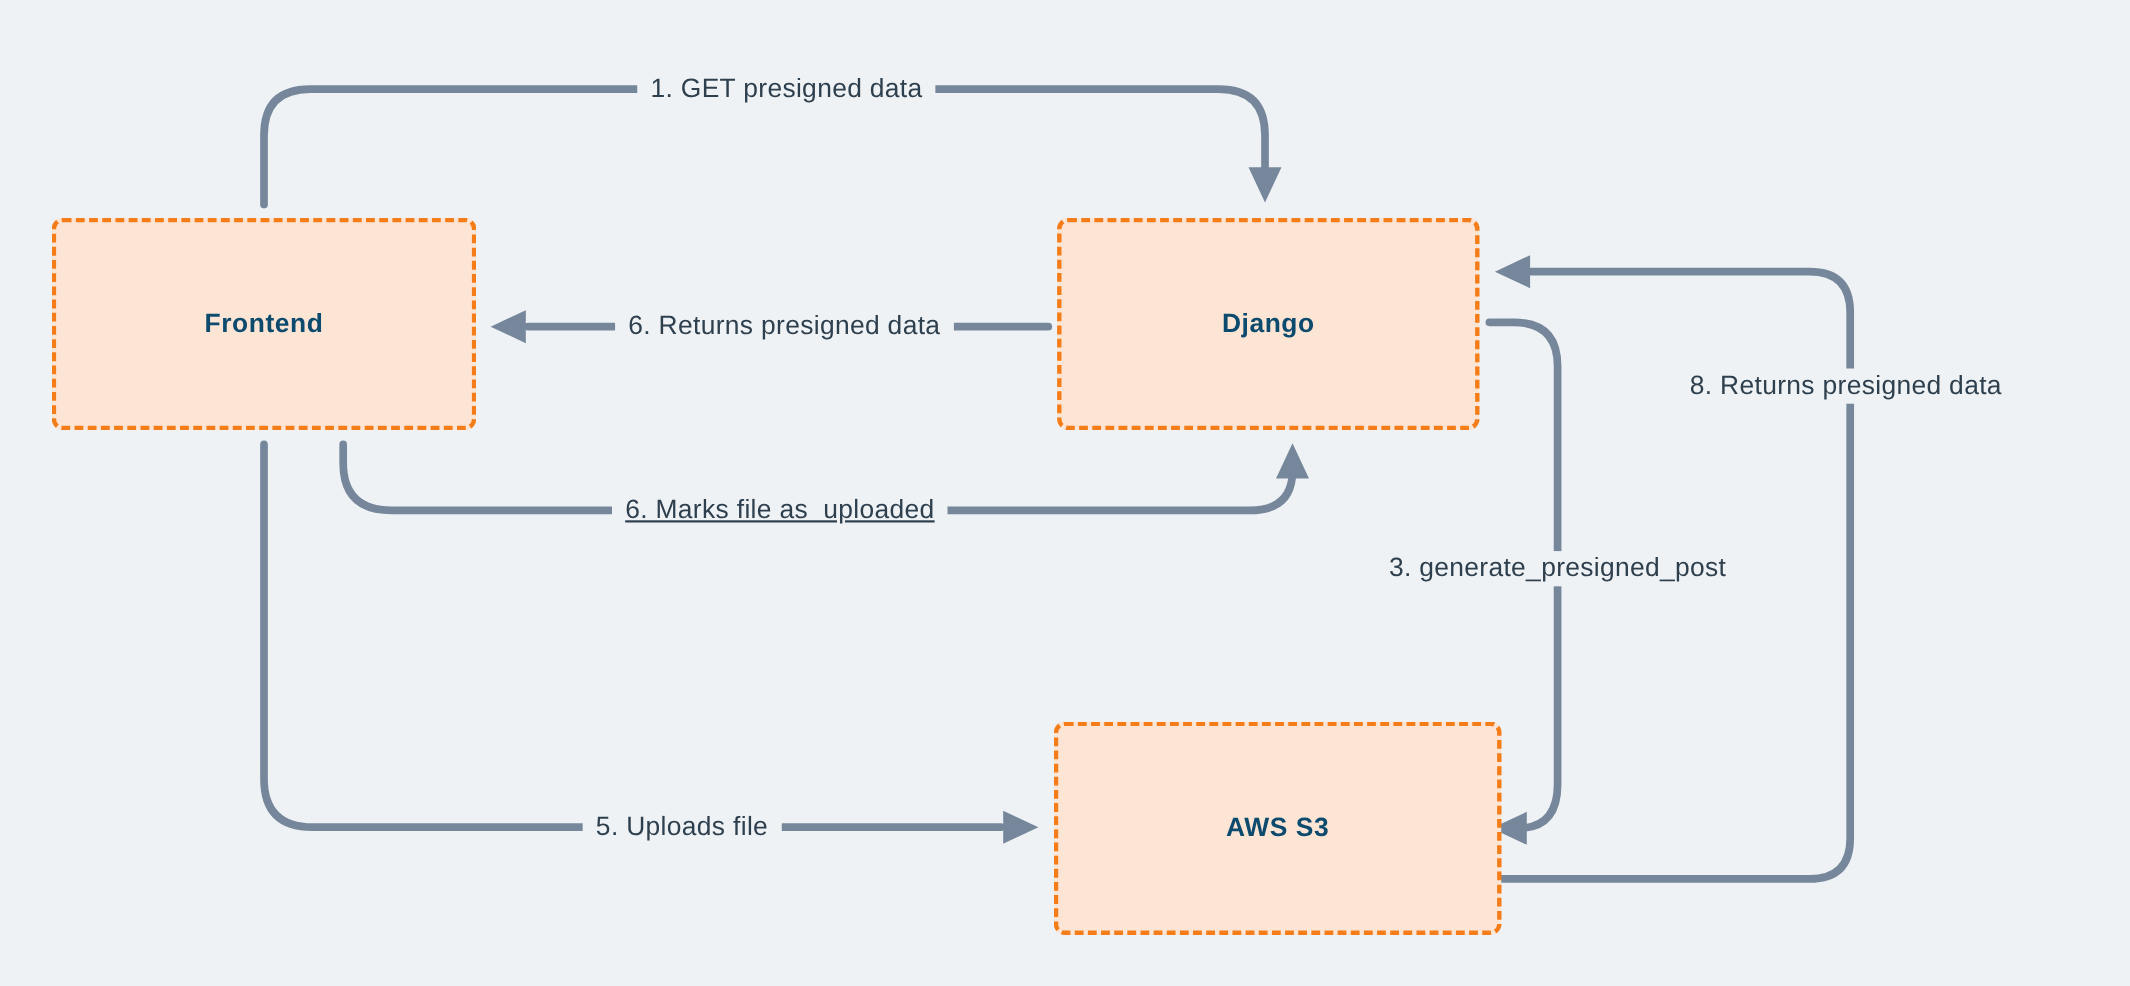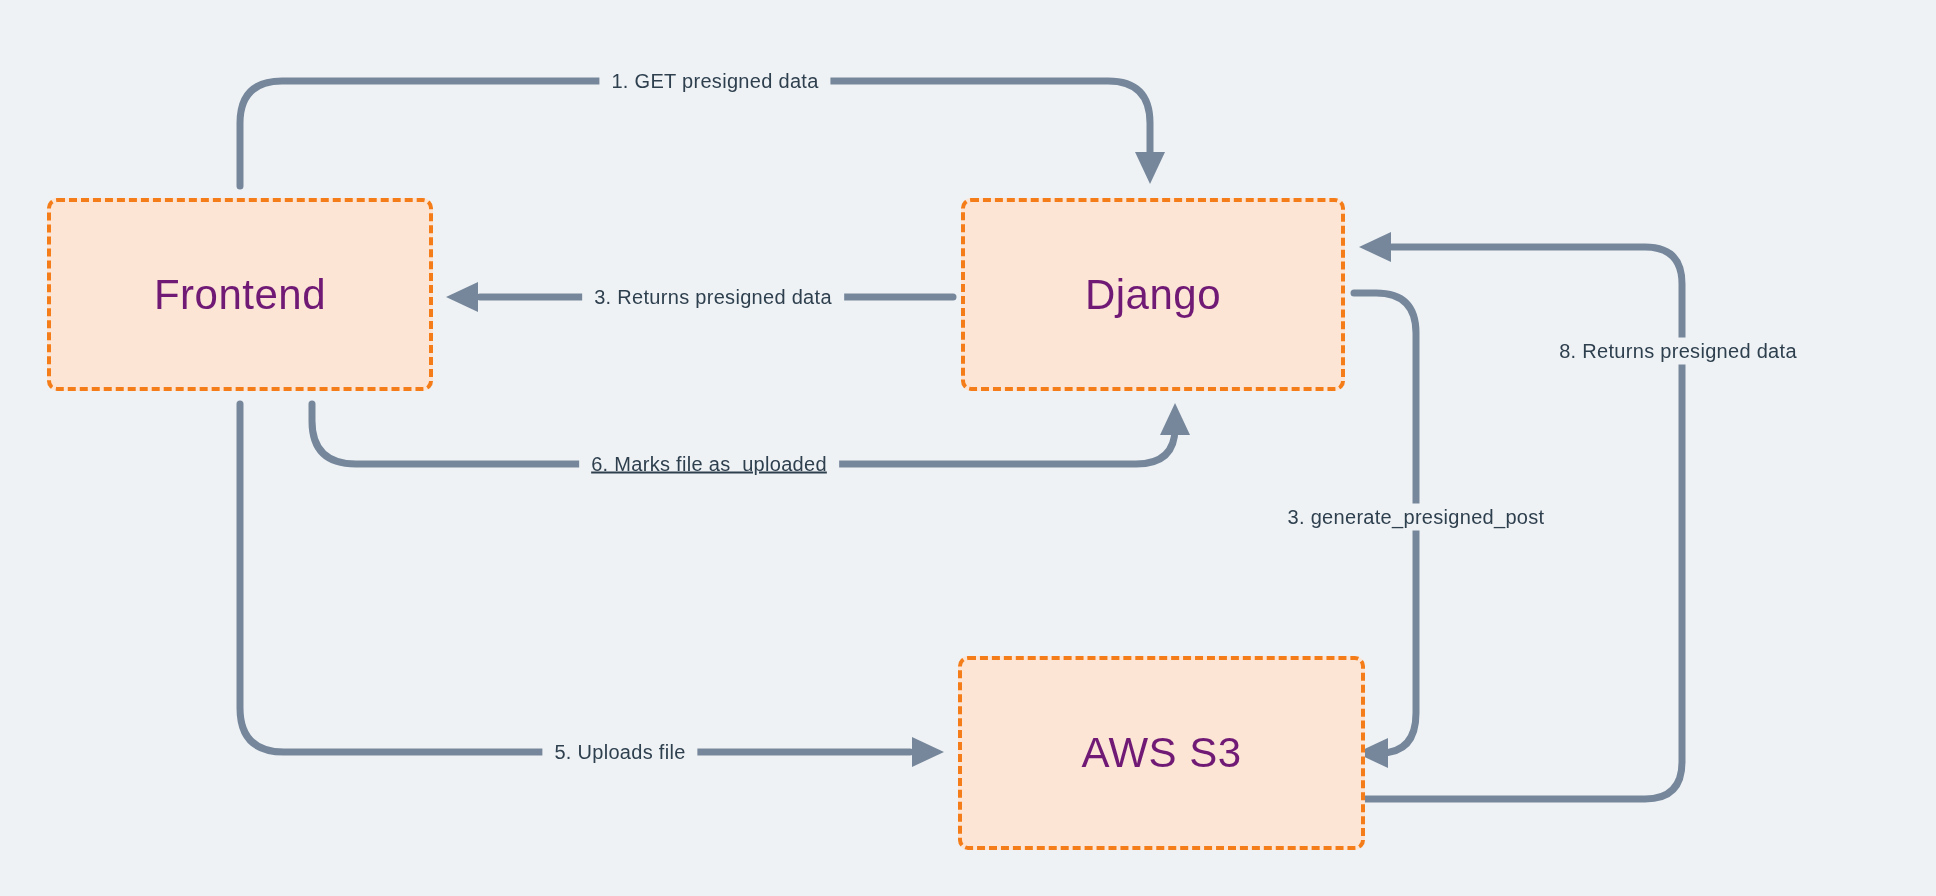--- a/index.html
+++ b/index.html
@@ -24,31 +24,32 @@
   }
   .node{
     position:absolute;
     background:#fce5d5;
     border:4px dashed #f47d19;
     border-radius:10px;
     display:flex;align-items:center;justify-content:center;
     box-sizing:border-box;
   }
   .node-label{
-    font-size:42px;
-    color:#701a75;
+    font-size:24px;
+    color:#0c4a6e;
     letter-spacing:0.5px;
+    font-weight:bold;
   }
   .node-frontend{left:47px;top:198px;width:386px;height:193px;}
   .node-django{left:961px;top:198px;width:384px;height:193px;}
   .node-aws{left:958px;top:656px;width:407px;height:194px;}
   .edge-label{
     position:absolute;
     transform:translate(-50%,-50%);
-    font-size:20px;
+    font-size:24px;
     color:#2e3f4e;
     background:#eef2f5;
     padding:2px 12px;
     white-space:pre;
     letter-spacing:0.3px;
   }
   .el-1{left:715px;top:81px;}
   .el-2{left:1416px;top:517px;}
   .el-3{left:1678px;top:351px;}
   .el-4{left:713px;top:297px;}
@@ -89,17 +90,17 @@
     <span class="node-label">Django</span>
   </div>
 
   <div class="node node-aws">
     <span class="node-label">AWS S3</span>
   </div>
 
   <div class="edge-label el-1">1. GET presigned data</div>
   <div class="edge-label el-2">3. generate_presigned_post</div>
   <div class="edge-label el-3">8. Returns presigned data</div>
-  <div class="edge-label el-4">3. Returns presigned data</div>
+  <div class="edge-label el-4">6. Returns presigned data</div>
   <div class="edge-label el-5">5. Uploads file</div>
   <div class="edge-label el-6">6. Marks file as  uploaded</div>
 
 </div>
 
 </body></html>

